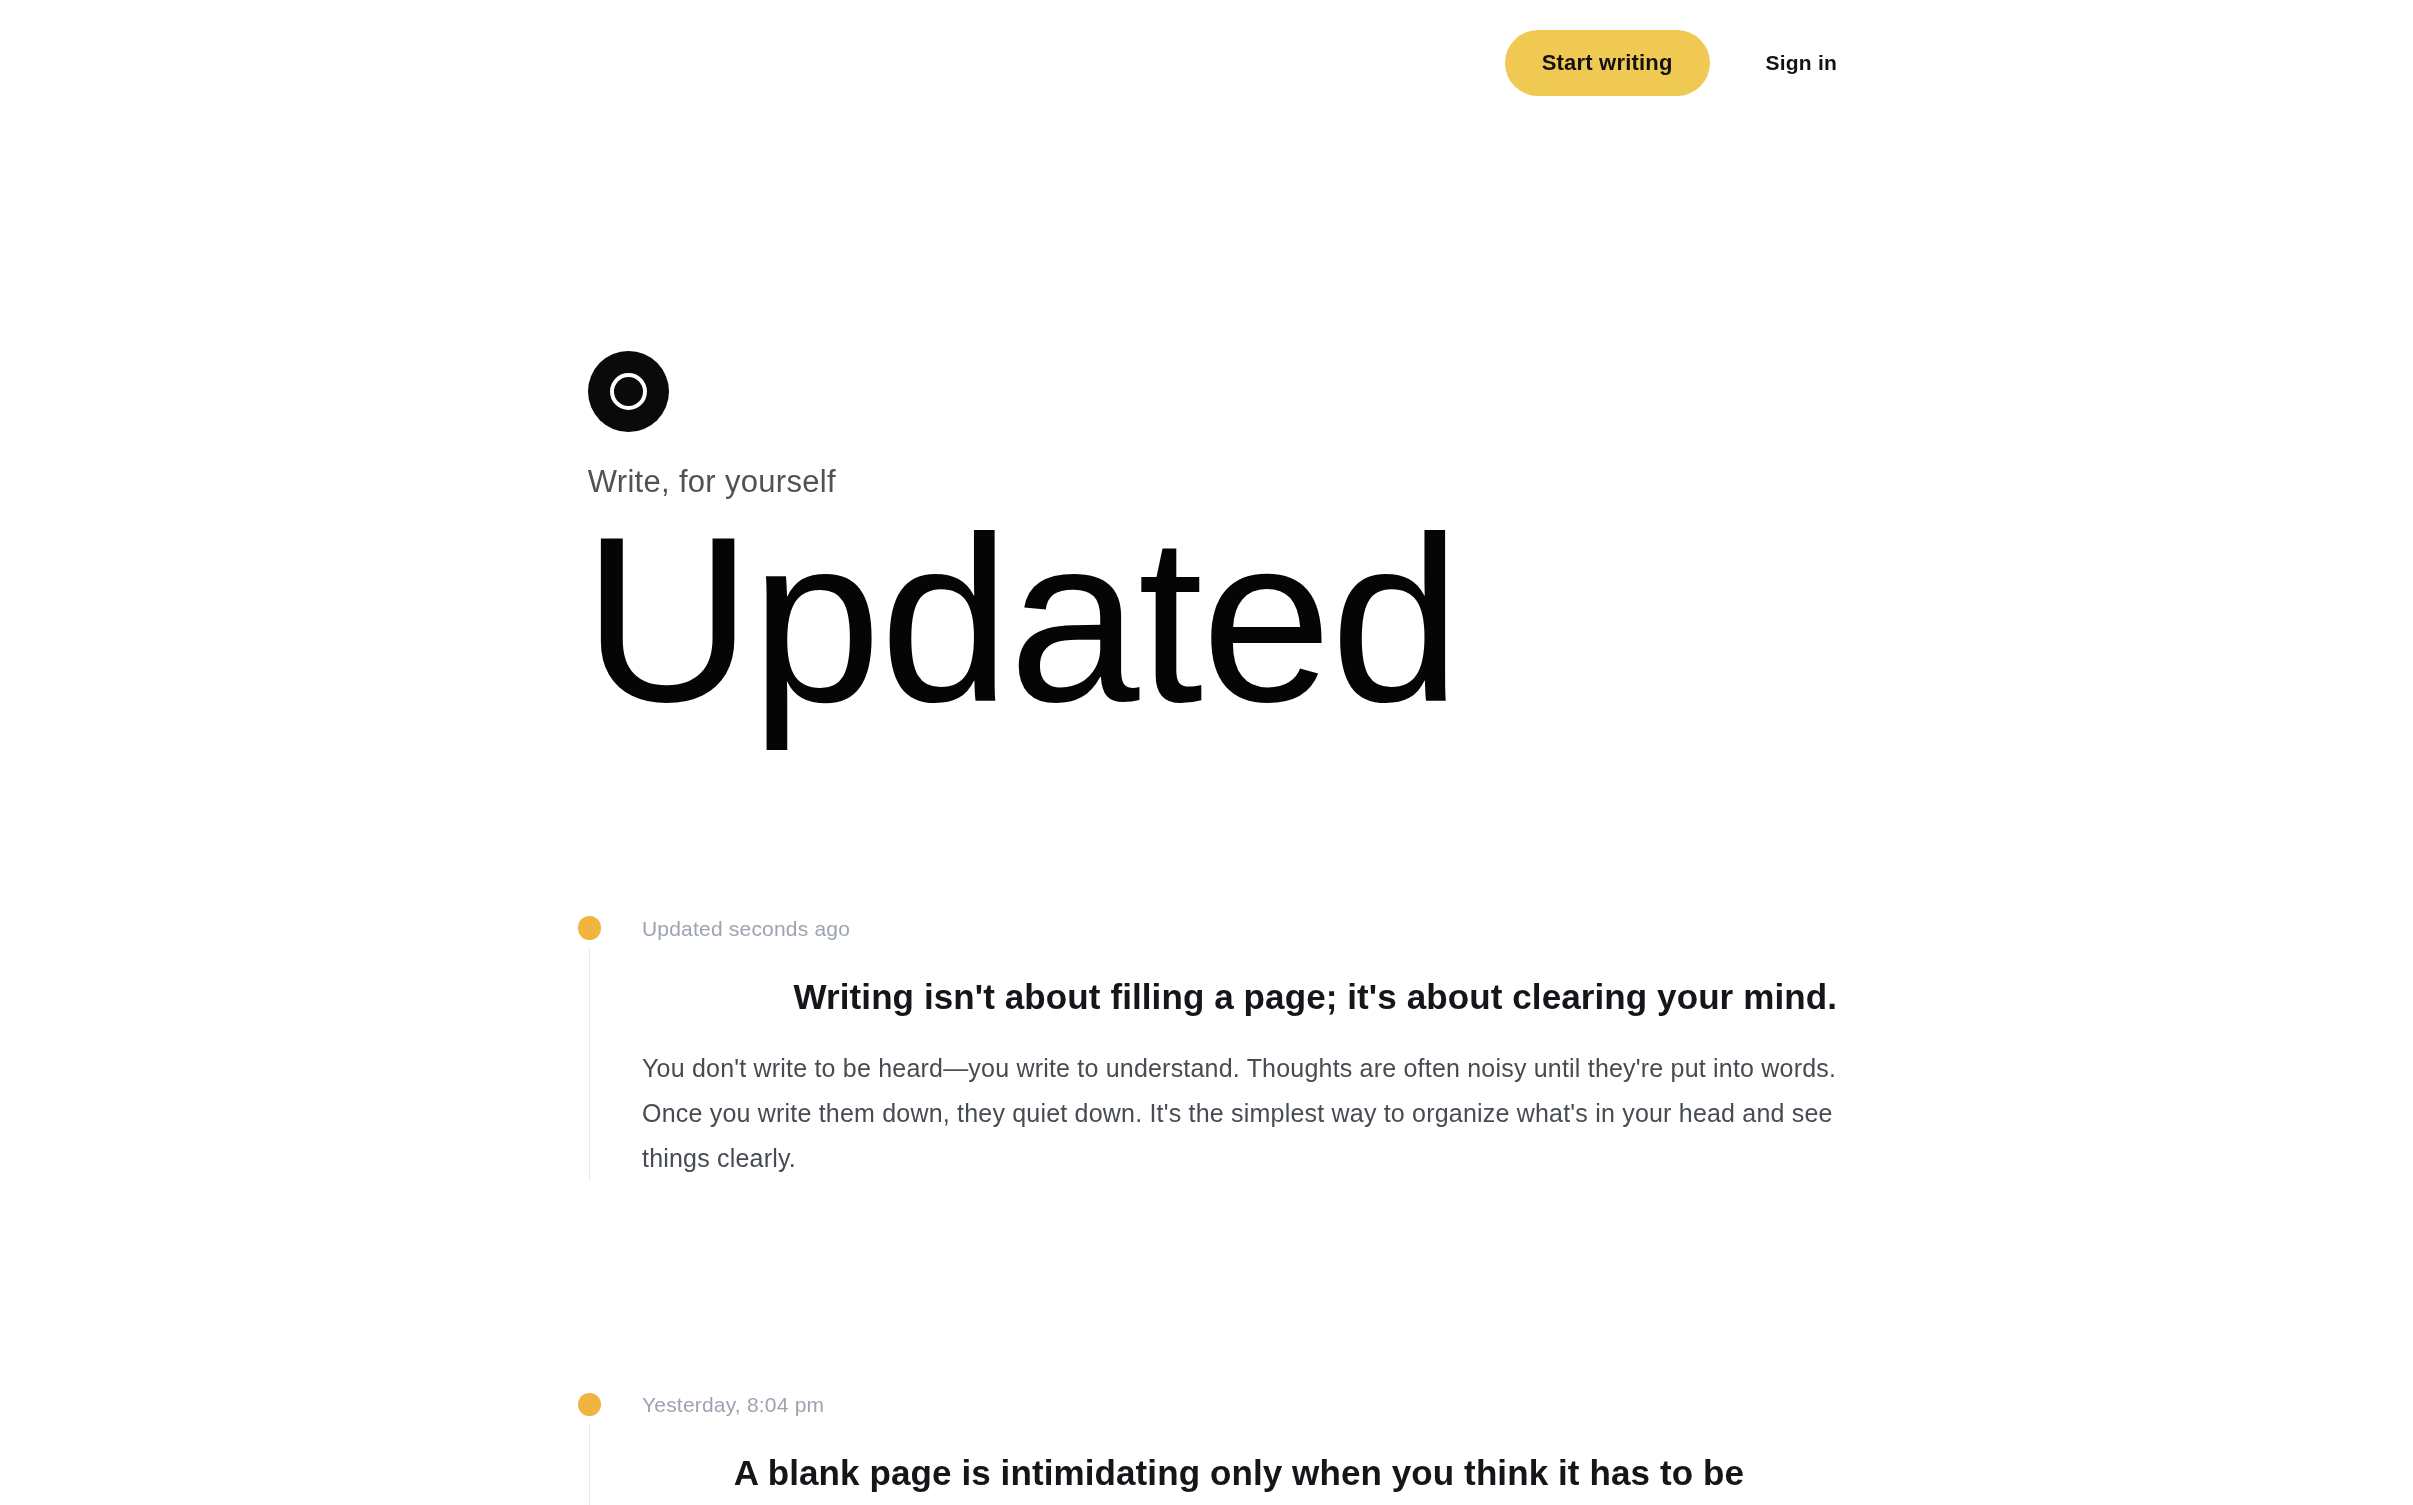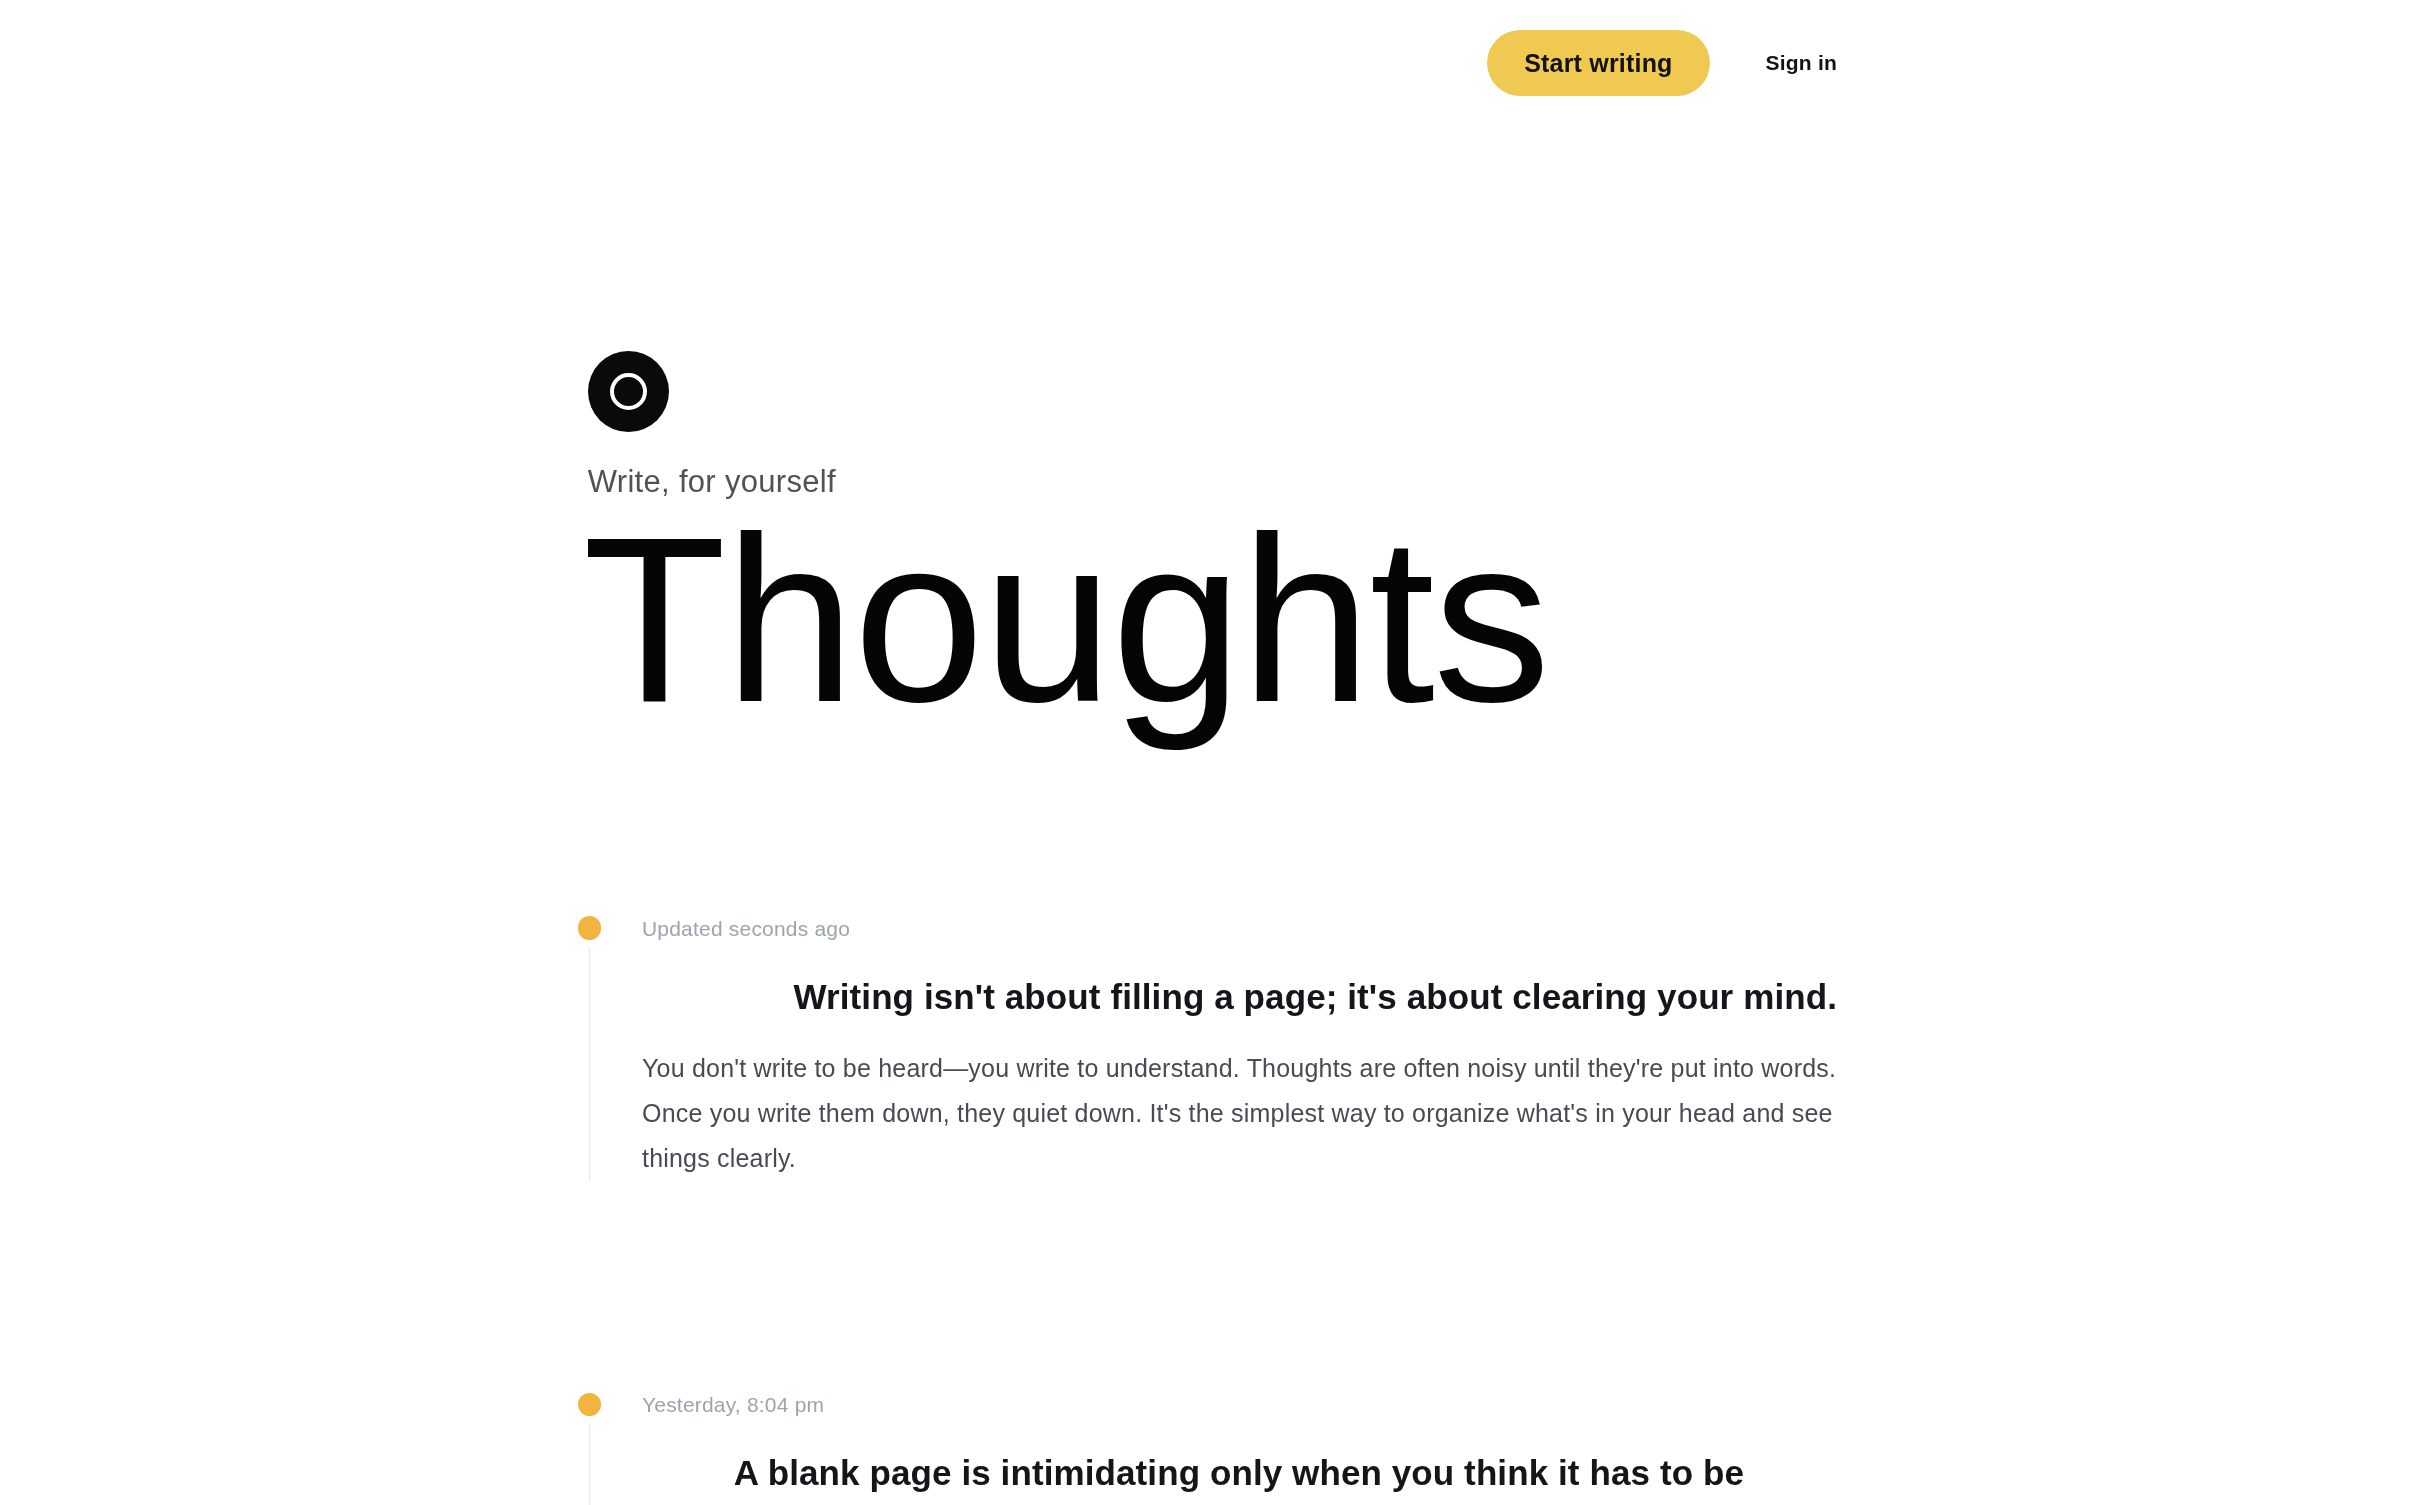--- a/index.html
+++ b/index.html
@@ -14,21 +14,21 @@
   
   .topbar {
     padding-top:30px;
     display:flex; justify-content:flex-end; align-items:center; gap:56px;
   }
   .pill-btn {
     border:none; outline:none; cursor:pointer;
     background:#F0C952; color:#121212;
     height:66px; padding:0 37px; border-radius:34px;
     font-family:"Liberation Sans", sans-serif;
-    font-size:25px; font-weight:600; letter-spacing:0.2px;
+    font-size:22px; font-weight:600; letter-spacing:0.2px;
     display:flex; align-items:center; justify-content:center;
   }
   .signin-link {
     font-size:21px; font-weight:600; color:#121212;
     text-decoration:none; cursor:pointer; letter-spacing:0.2px;
   }
 
   
   .logo {
     margin-top:255px; margin-left:11.8px;
@@ -89,21 +89,21 @@
   <header class="topbar">
     <button class="pill-btn">Start writing</button>
     <a class="signin-link">Sign in</a>
   </header>
 
   <section class="hero">
     <div class="logo">
       <span class="logo-ring"></span>
     </div>
     <div class="tagline">Write, for yourself</div>
-    <h1 class="app-title">Thoughts</h1>
+    <h1 class="app-title">Updated</h1>
   </section>
 
   <section class="timeline">
 
     <article class="entry entry-1">
       <div class="marker">
         <span class="dot"></span>
         <span class="vline"></span>
       </div>
       <div class="entry-content">

